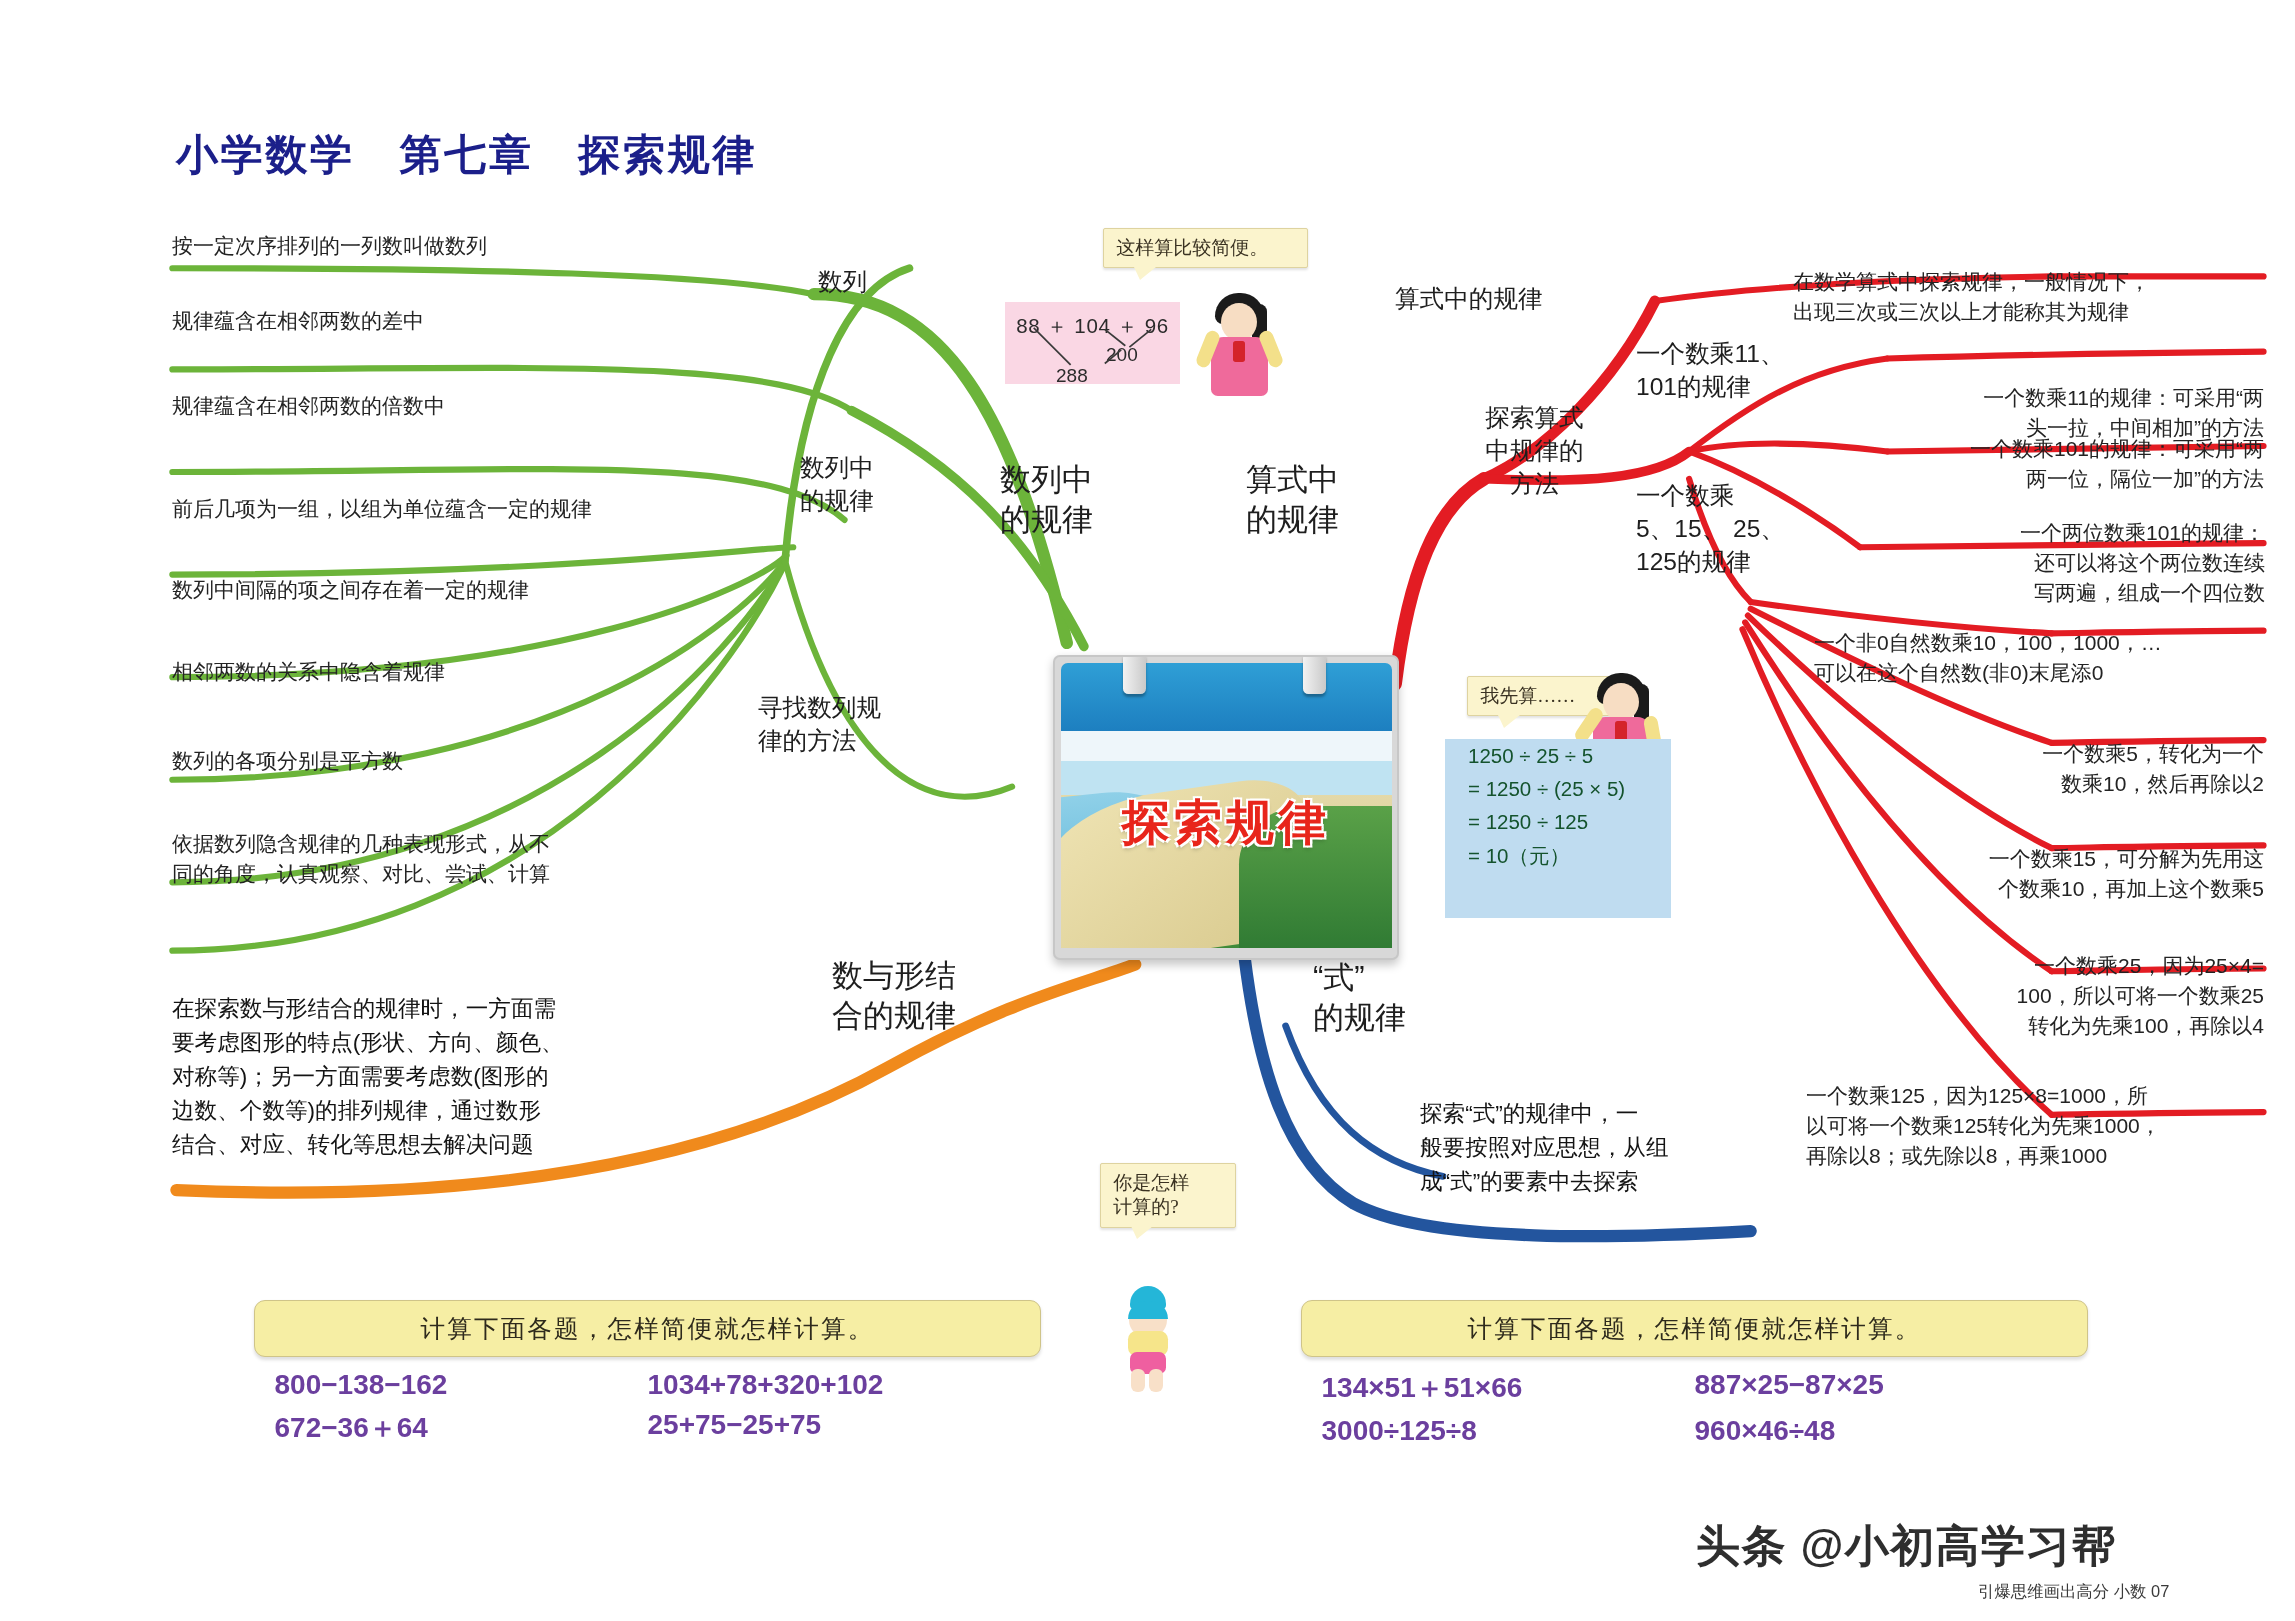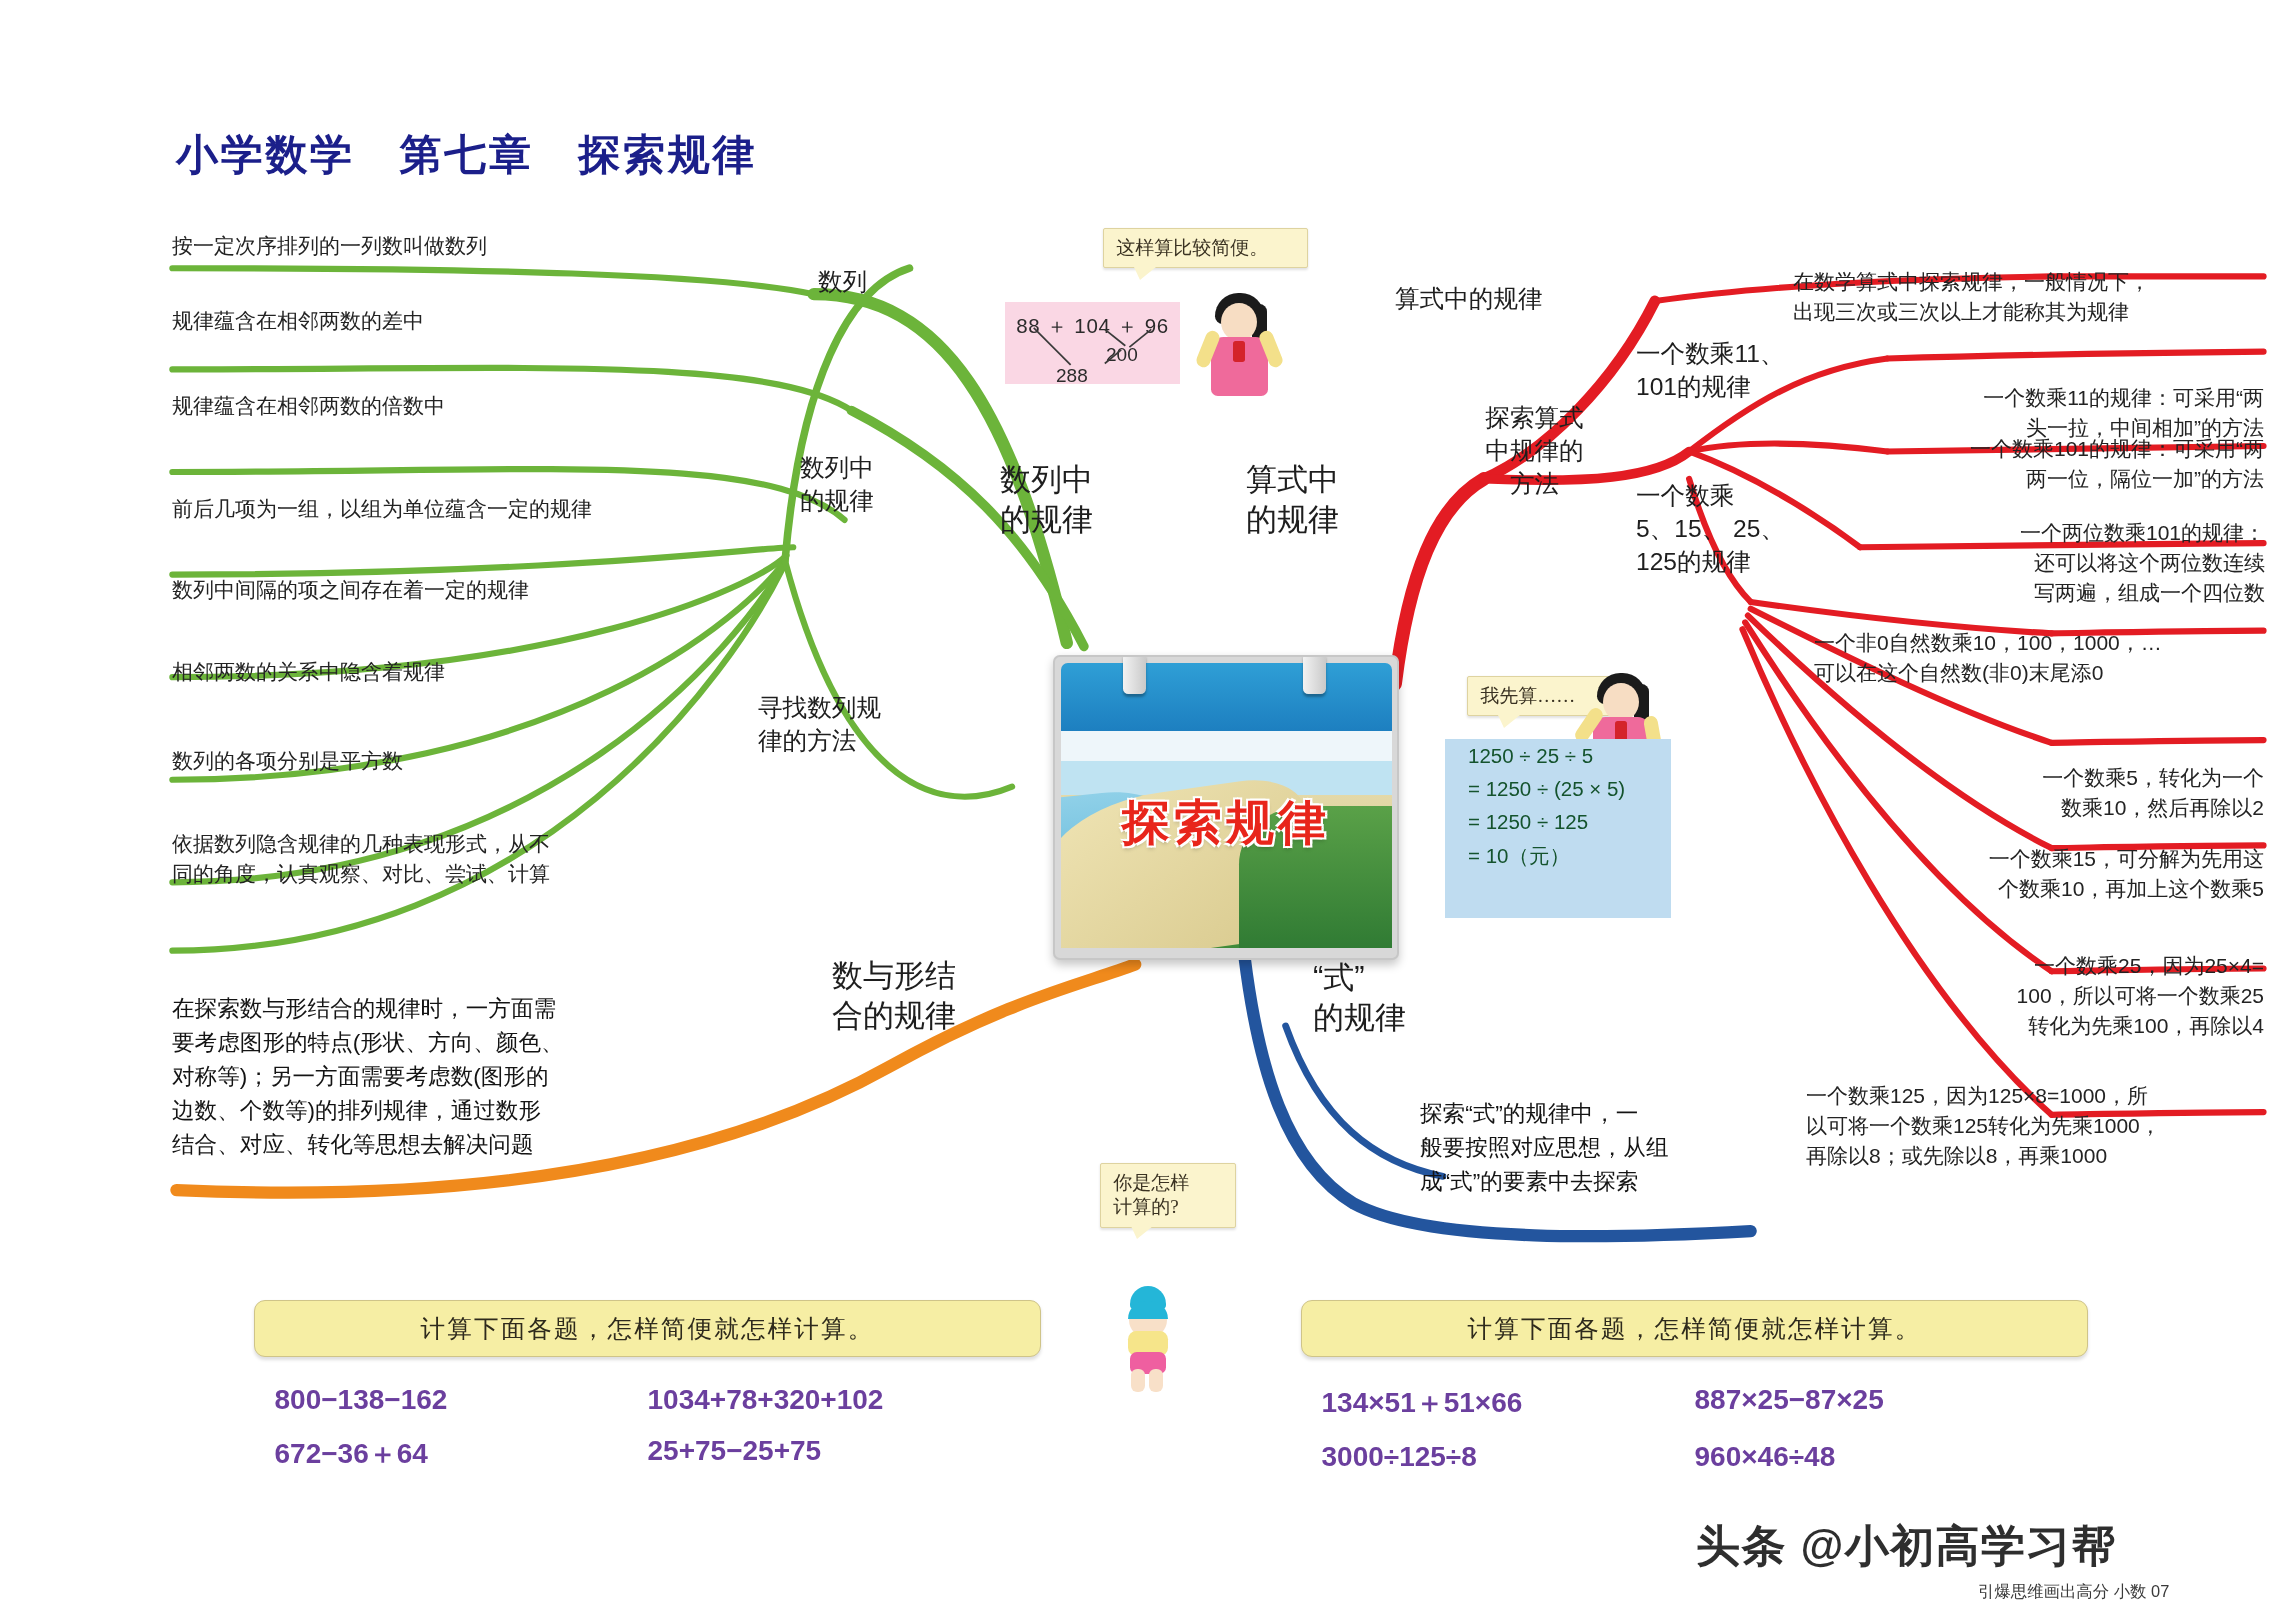--- a/index.html
+++ b/index.html
@@ -80,21 +80,21 @@
   .toddler .shirt{position:absolute;width:40px;height:24.6px;background:#f6e58a;border-radius:8.2px;left:9px;top:45px;}
   .toddler .pants{position:absolute;width:36px;height:22px;background:#ef5fa0;border-radius:6.8px;left:11px;top:66px;}
   .toddler .leg{position:absolute;width:13.7px;height:23px;background:#f8e0c8;border-radius:6.2px;top:83px;}
   .toddler .leg.l{left:12.3px;} .toddler .leg.r{left:30px;}
 
   
   .panel{position:absolute;}
   .panel .head{background:#f6eea4;border:1.4px solid #cfc489;border-radius:11px;
        text-align:center;font-size:24.6px;padding:11px 0;color:#2e2a1c;letter-spacing:2.1px;
        font-family:"Liberation Serif","DejaVu Serif",serif;box-shadow:0 2.1px 3.4px rgba(0,0,0,.13);}
-  .panel .grid{display:grid;grid-template-columns:1fr 1fr;row-gap:19px;margin-top:27px;}
+  .panel .grid{display:grid;grid-template-columns:1fr 1fr;row-gap:8px;margin-top:12px;}
   .panel .expr{font-size:28px;font-weight:bold;color:#6b3f9e;white-space:nowrap;}
   .panel .c0{justify-self:start;padding-left:20.5px;}
   .panel .c1{justify-self:start;}
 
   .wm{position:absolute;left:1696px;top:1517px;font-size:44px;font-weight:bold;color:#1d1d1d;
       letter-spacing:1.4px;white-space:nowrap;opacity:.92;}
   .wm2{position:absolute;left:1978px;top:1581px;font-size:16.4px;color:#3a3a3a;white-space:nowrap;}
 </style>
 </head>
 <body>
@@ -205,21 +205,21 @@
 出现三次或三次以上才能称其为规律</div>
   <div class="leaf r" style="left:1874px;top:339px;width:390px;margin-top:44px;">一个数乘11的规律：可采用“两
 头一拉，中间相加”的方法</div>
   <div class="leaf r" style="left:1874px;top:434px;width:390px;">一个数乘101的规律：可采用“两
 两一位，隔位一加”的方法</div>
   <div class="leaf r" style="left:1902px;top:518px;width:363px;">一个两位数乘101的规律：
 还可以将这个两位数连续
 写两遍，组成一个四位数</div>
   <div class="leaf" style="left:1814px;top:628px;">一个非0自然数乘10，100，1000，…
 可以在这个自然数(非0)末尾添0</div>
-  <div class="leaf r" style="left:1895px;top:739px;width:369px;margin-top:24px;">一个数乘5，转化为一个
+  <div class="leaf r" style="left:1895px;top:739px;width:369px;">一个数乘5，转化为一个
 数乘10，然后再除以2</div>
   <div class="leaf r" style="left:1874px;top:844px;width:390px;">一个数乘15，可分解为先用这
 个数乘10，再加上这个数乘5</div>
   <div class="leaf r" style="left:1874px;top:951px;width:390px;">一个数乘25，因为25×4=
 100，所以可将一个数乘25
 转化为先乘100，再除以4</div>
   <div class="leaf" style="left:1806px;top:1081px;">一个数乘125，因为125×8=1000，所
 以可将一个数乘125转化为先乘1000，
 再除以8；或先除以8，再乘1000</div>
 

